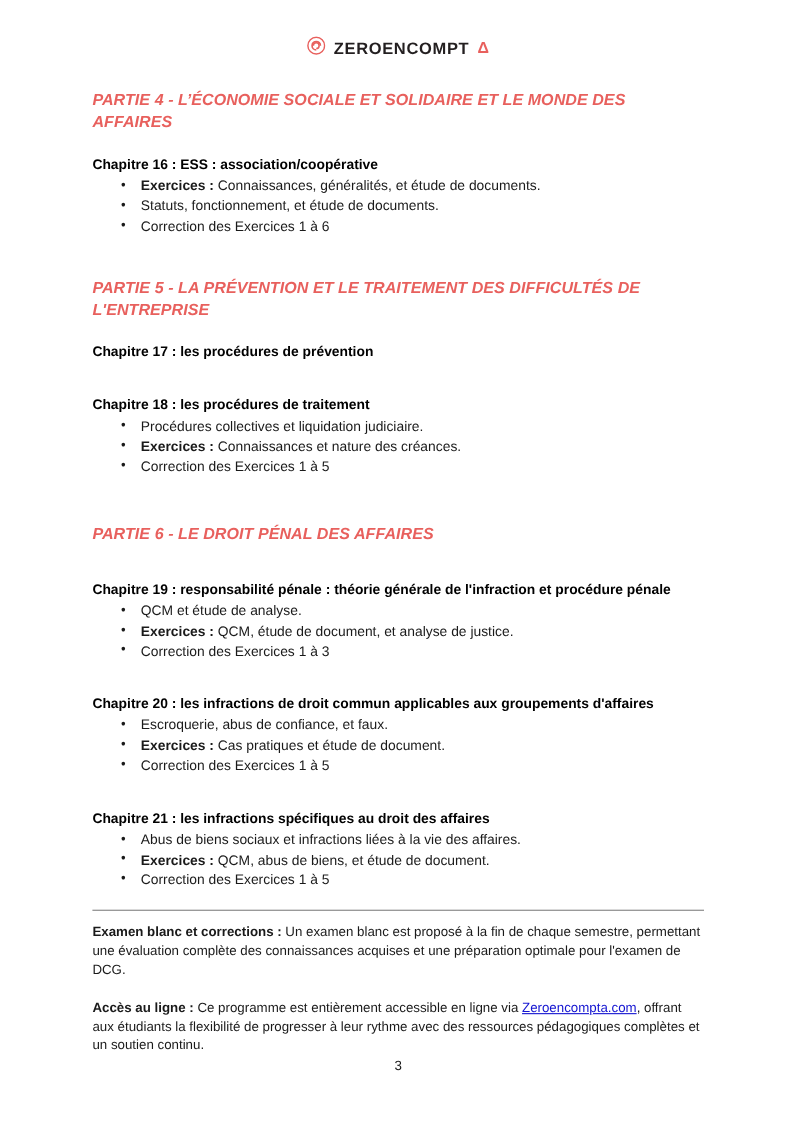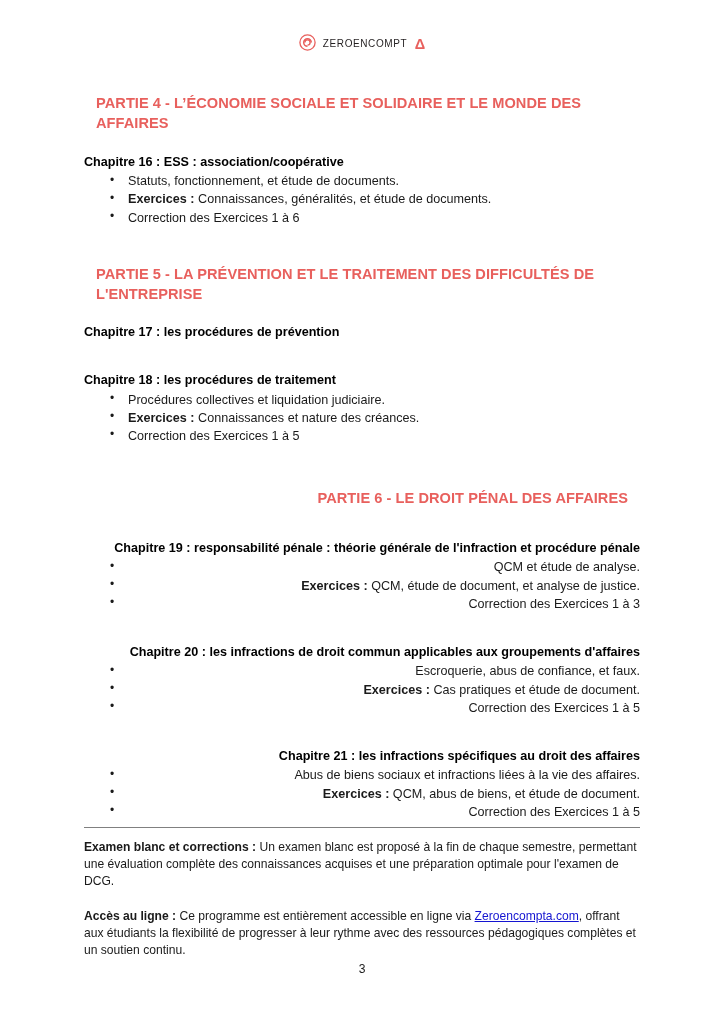--- a/index.html
+++ b/index.html
@@ -33,22 +33,22 @@
     padding-top: 44px;
     height: 26px;
   }
   .logo {
     display: flex;
     align-items: center;
     gap: 7px;
   }
   .logo-mark { display: block; }
   .logo-text {
-    font-size: 10px;
-    font-weight: normal;
+    font-size: 15px;
+    font-weight: bold;
     letter-spacing: 0.6px;
     color: #231f20;
     line-height: 1;
   }
   .logo-delta {
     font-size: 14.5px;
     font-weight: bold;
     color: #e8605d;
     line-height: 1;
     margin-left: 0.5px;
@@ -60,28 +60,29 @@
     left: 84px;
     top: 82px;
     width: 556px;
   }
 
   h2.part-title {
     color: #e8605d;
     font-size: 14.6px;
     font-weight: bold;
     line-height: 1.36;
-    margin: 12px;
+    margin: 0;
     letter-spacing: 0.05px;
+    font-style: italic;
   }
 
   .part-block { margin-bottom: 0; }
   .part-4 { margin-top: 0; }
   .part-5 { margin-top: 38px; }
-  .part-6 { margin-top: 44px; text-align: right; }
+  .part-6 { margin-top: 44px; }
 
   h3.chapter-title {
     font-size: 12.6px;
     font-weight: bold;
     line-height: 1.32;
     margin: 0;
     color: #000;
   }
   .chapter-block { margin-top: 31px; }
   .chapter-block.first { margin-top: 20px; }
@@ -170,22 +171,22 @@
     </div>
   </div>
 
   <div class="content">
 
     <section class="part-block part-4">
       <h2 class="part-title">PARTIE 4 - L’ÉCONOMIE SOCIALE ET SOLIDAIRE ET LE MONDE DES AFFAIRES</h2>
       <div class="chapter-block first">
         <h3 class="chapter-title">Chapitre 16 : ESS : association/coopérative</h3>
         <ul class="items">
+          <li><span class="lead">Exercices :</span><span> Connaissances, généralités, et étude de documents.</span></li>
           <li><span class="lead"></span><span>Statuts, fonctionnement, et étude de documents.</span></li>
-          <li><span class="lead">Exercices :</span><span> Connaissances, généralités, et étude de documents.</span></li>
           <li><span class="lead"></span><span>Correction des Exercices 1 à 6</span></li>
         </ul>
       </div>
     </section>
 
     <section class="part-block part-5">
       <h2 class="part-title">PARTIE 5 - LA PRÉVENTION ET LE TRAITEMENT DES DIFFICULTÉS DE L'ENTREPRISE</h2>
       <div class="chapter-block first">
         <h3 class="chapter-title">Chapitre 17 : les procédures de prévention</h3>
       </div>

